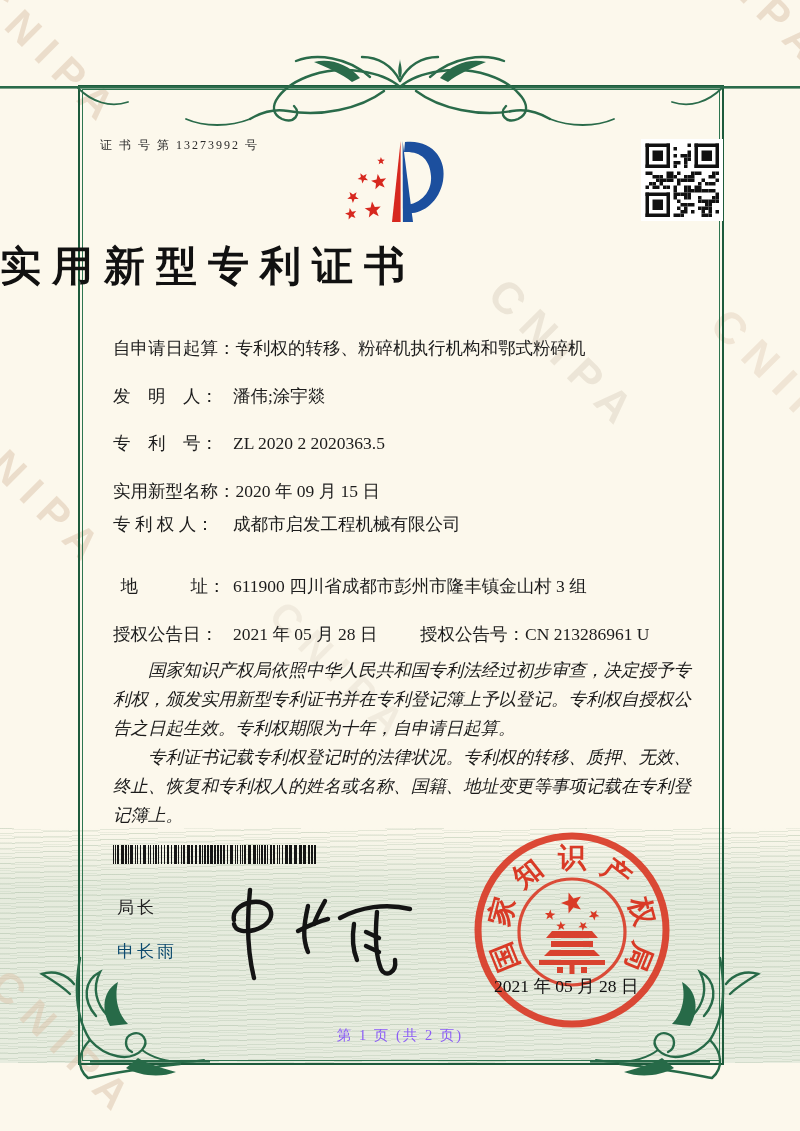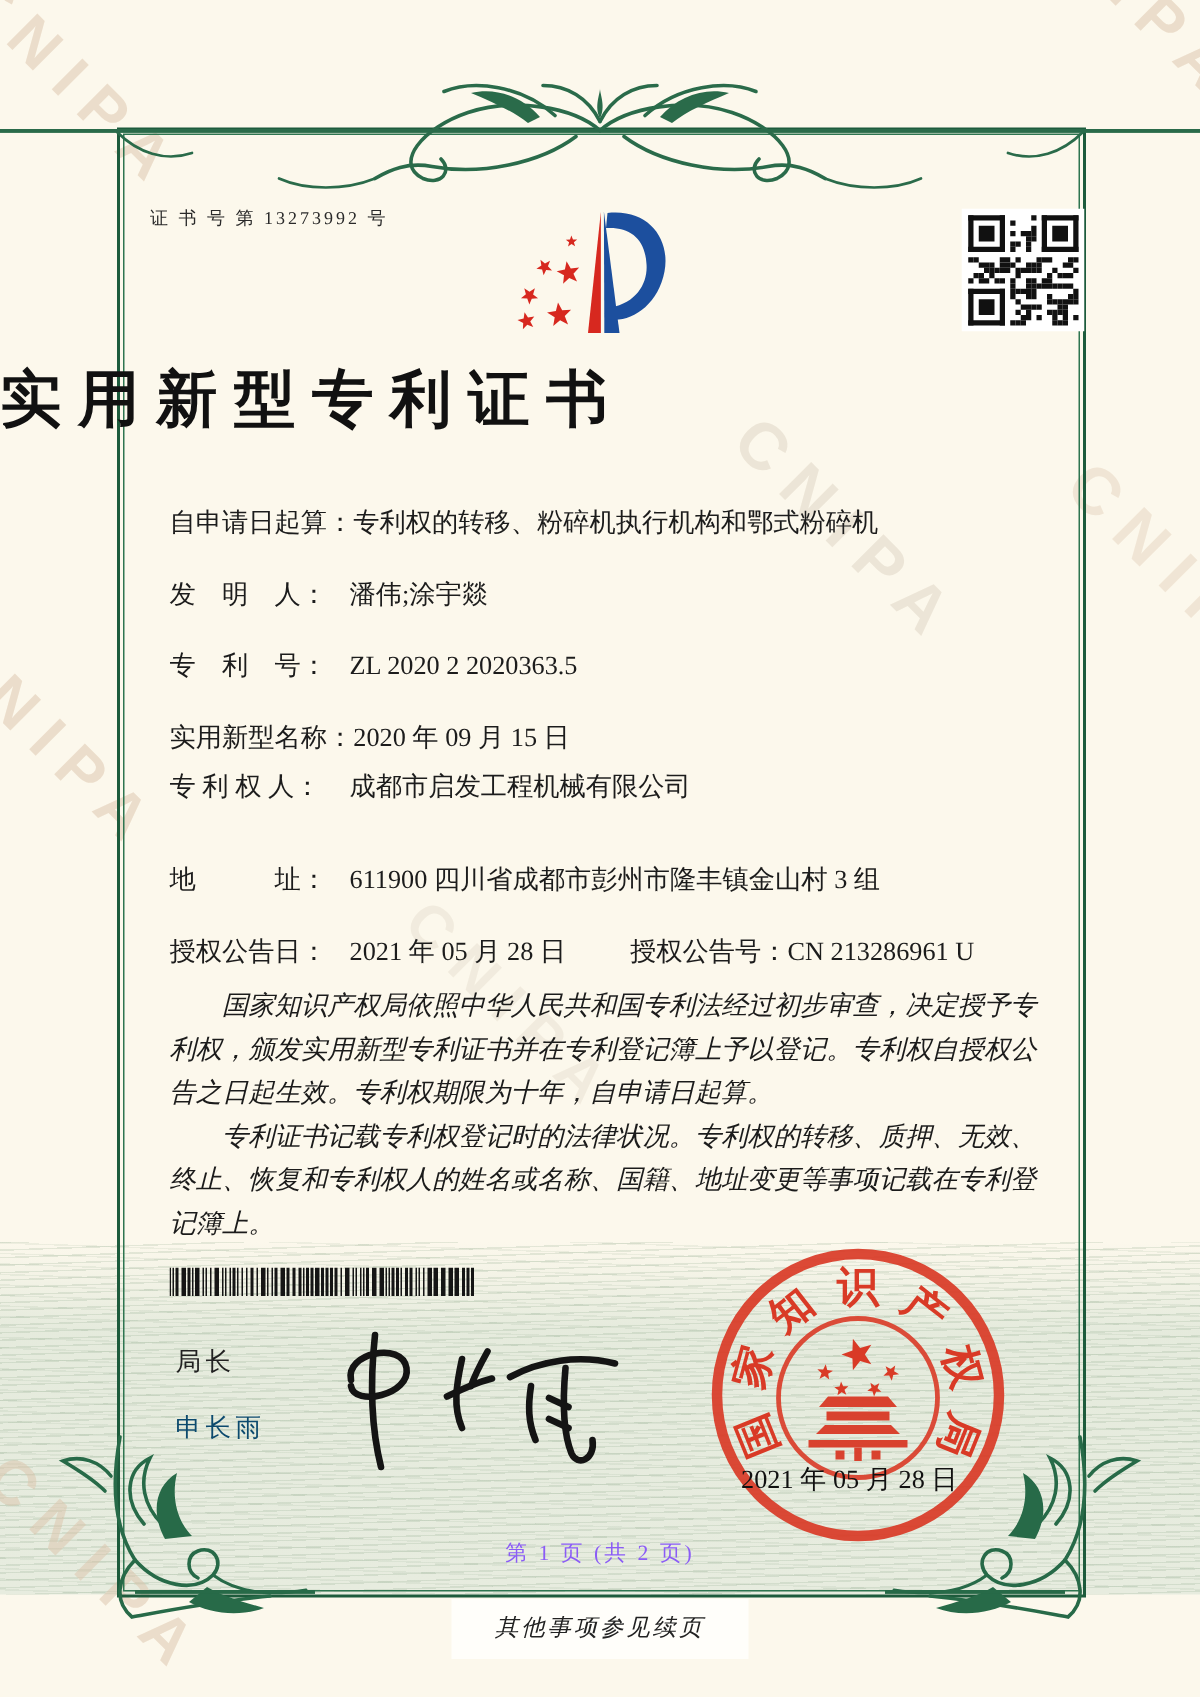--- a/index.html
+++ b/index.html
@@ -300,21 +300,21 @@
     </div>
     <div class="frow" style="top:95px;">
       <span class="lb">专　利　号：</span><span>ZL 2020 2 2020363.5</span>
     </div>
     <div class="frow" style="top:143px;">
       <span class="lb">实用新型名称：</span><span>2020 年 09 月 15 日</span>
     </div>
     <div class="frow" style="top:176px;">
       <span class="lb">专 利 权 人：</span><span>成都市启发工程机械有限公司</span>
     </div>
-    <div class="frow" style="top:238px;">
+    <div class="frow" style="top:238px;text-align:center;">
       <span class="lb">地　　　址：</span><span>611900 四川省成都市彭州市隆丰镇金山村 3 组</span>
     </div>
     <div class="frow" style="top:286px;width:600px;">
       <span class="lb">授权公告日：</span><span>2021 年 05 月 28 日</span>
       <span class="pair2"><span>授权公告号：</span><span>CN 213286961 U</span></span>
     </div>
   </div>
 
   <div class="body-text">
     <p>国家知识产权局依照中华人民共和国专利法经过初步审查，决定授予专利权，颁发实用新型专利证书并在专利登记簿上予以登记。专利权自授权公告之日起生效。专利权期限为十年，自申请日起算。</p>
@@ -433,15 +433,14 @@
         <rect x="-33" y="24" width="66" height="5"></rect>
         <rect x="-15" y="31" width="6" height="6"></rect>
         <rect x="9" y="31" width="6" height="6"></rect>
         <rect x="-2.5" y="29" width="5" height="9"></rect>
       </g>
     </g>
   </svg>
   <div class="seal-date">2021 年 05 月 28 日</div>
 
   <div class="page-info">第 1 页 (共 2 页)</div>
-  <div class="strip">其他事项参见续页</div>
 
 </div>
 
 </body></html>

